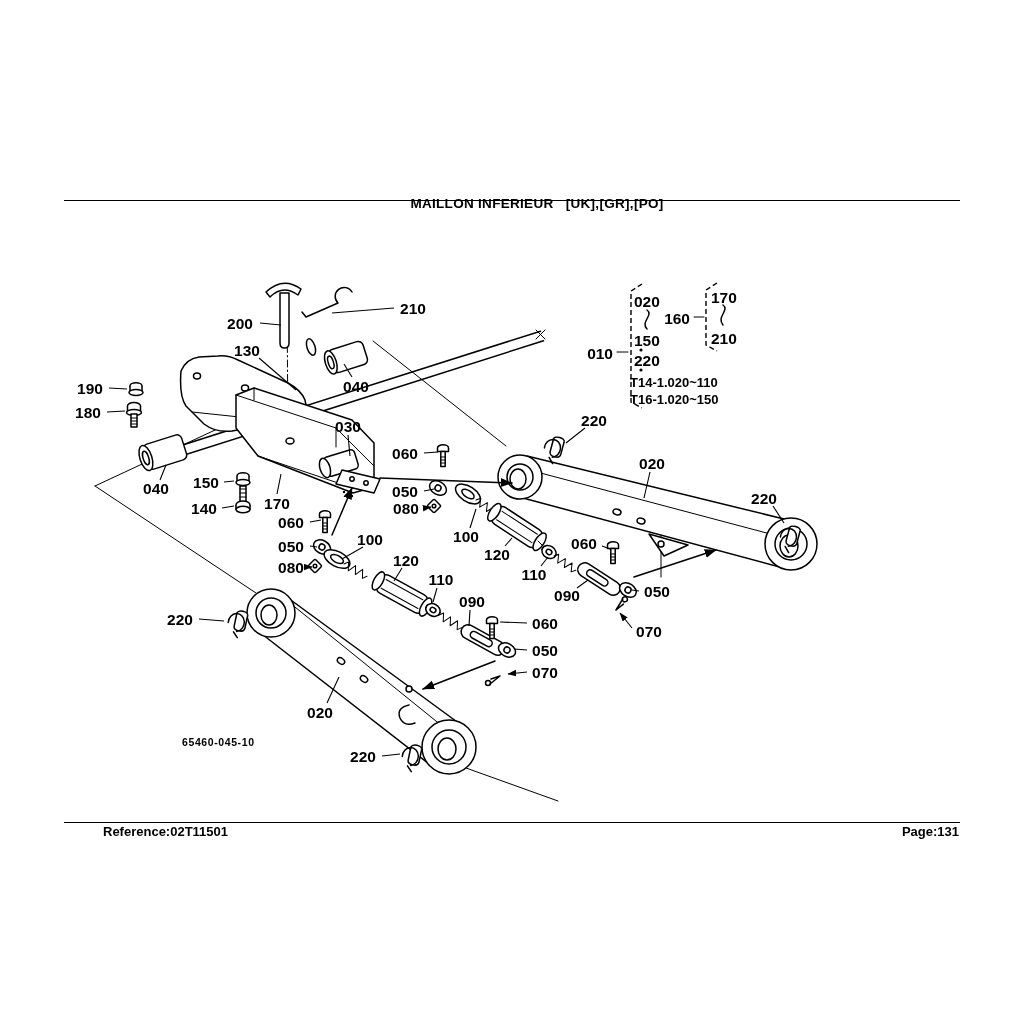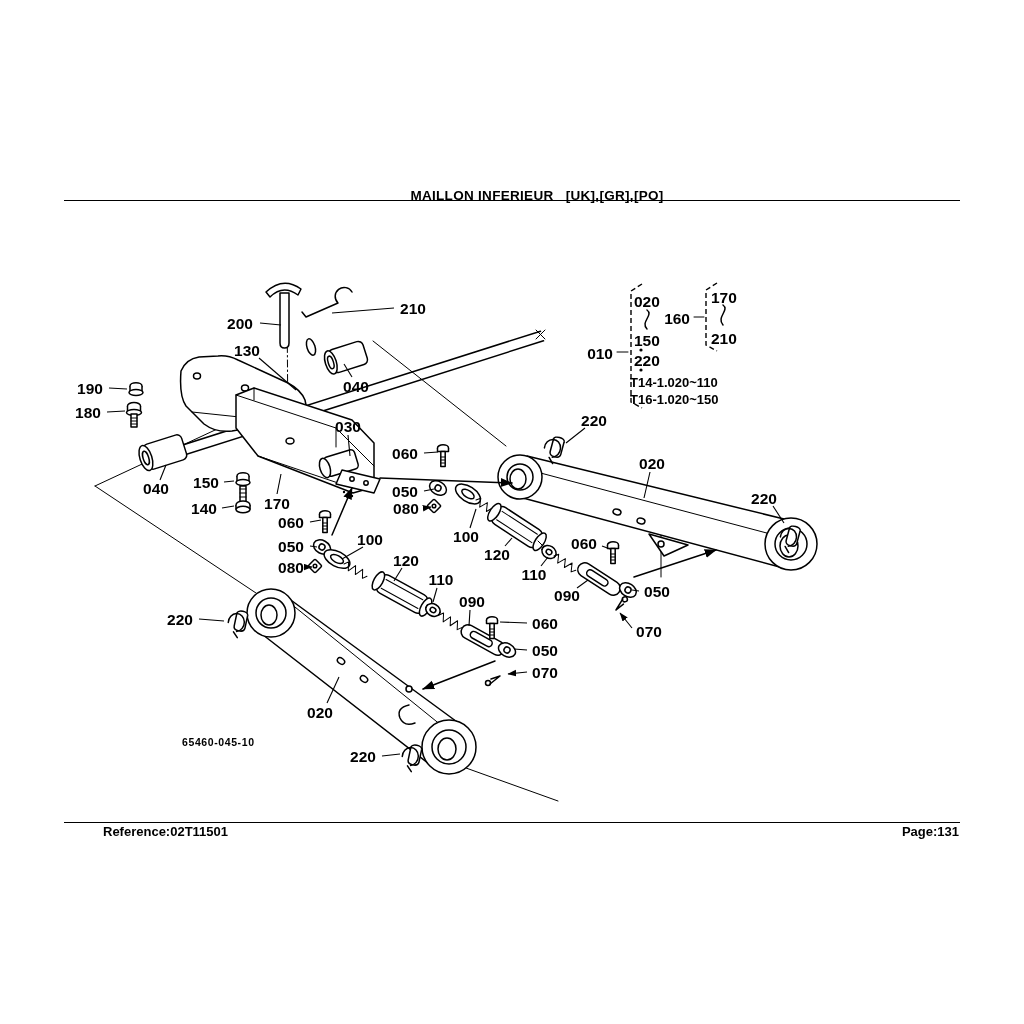--- a/index.html
+++ b/index.html
@@ -1,19 +1,19 @@
 <!DOCTYPE html>
 <html><head>
 <meta charset="utf-8">
 <style>
   html,body{margin:0;padding:0;}
   body{width:1024px;height:1024px;position:relative;background:#fff;
        font-family:"Liberation Sans",sans-serif;color:#000;overflow:hidden;}
   .rule{position:absolute;left:64px;width:896px;border-top:1.6px solid #000;}
-  #title{position:absolute;top:188px;left:64px;width:946px;text-align:center;
+  #title{position:absolute;top:196px;left:64px;width:946px;text-align:center;
          font-size:13.5px;font-weight:bold;letter-spacing:.3px;white-space:pre;}
   #footer-left{position:absolute;top:824px;left:67px;font-size:13px;font-weight:bold;padding-left:36px;}
   #footer-right{position:absolute;top:824px;right:65px;font-size:13px;font-weight:bold;margin-left:11px;}
   #drawcode{position:absolute;top:736px;left:134px;font-size:10.5px;font-weight:bold;letter-spacing:.6px;padding-left:48px;}
   svg{position:absolute;top:0;left:0;}
   .ln{fill:none;stroke:#000;stroke-width:1.5;stroke-linecap:round;stroke-linejoin:round;}
   .thin{stroke-width:1;}
   .fillw{fill:#fff;stroke:#000;stroke-width:1.5;stroke-linejoin:round;}
   .leader{stroke:#000;stroke-width:1.1;}
   .callout{font-family:"Liberation Sans",sans-serif;font-size:15.5px;font-weight:bold;fill:#000;

